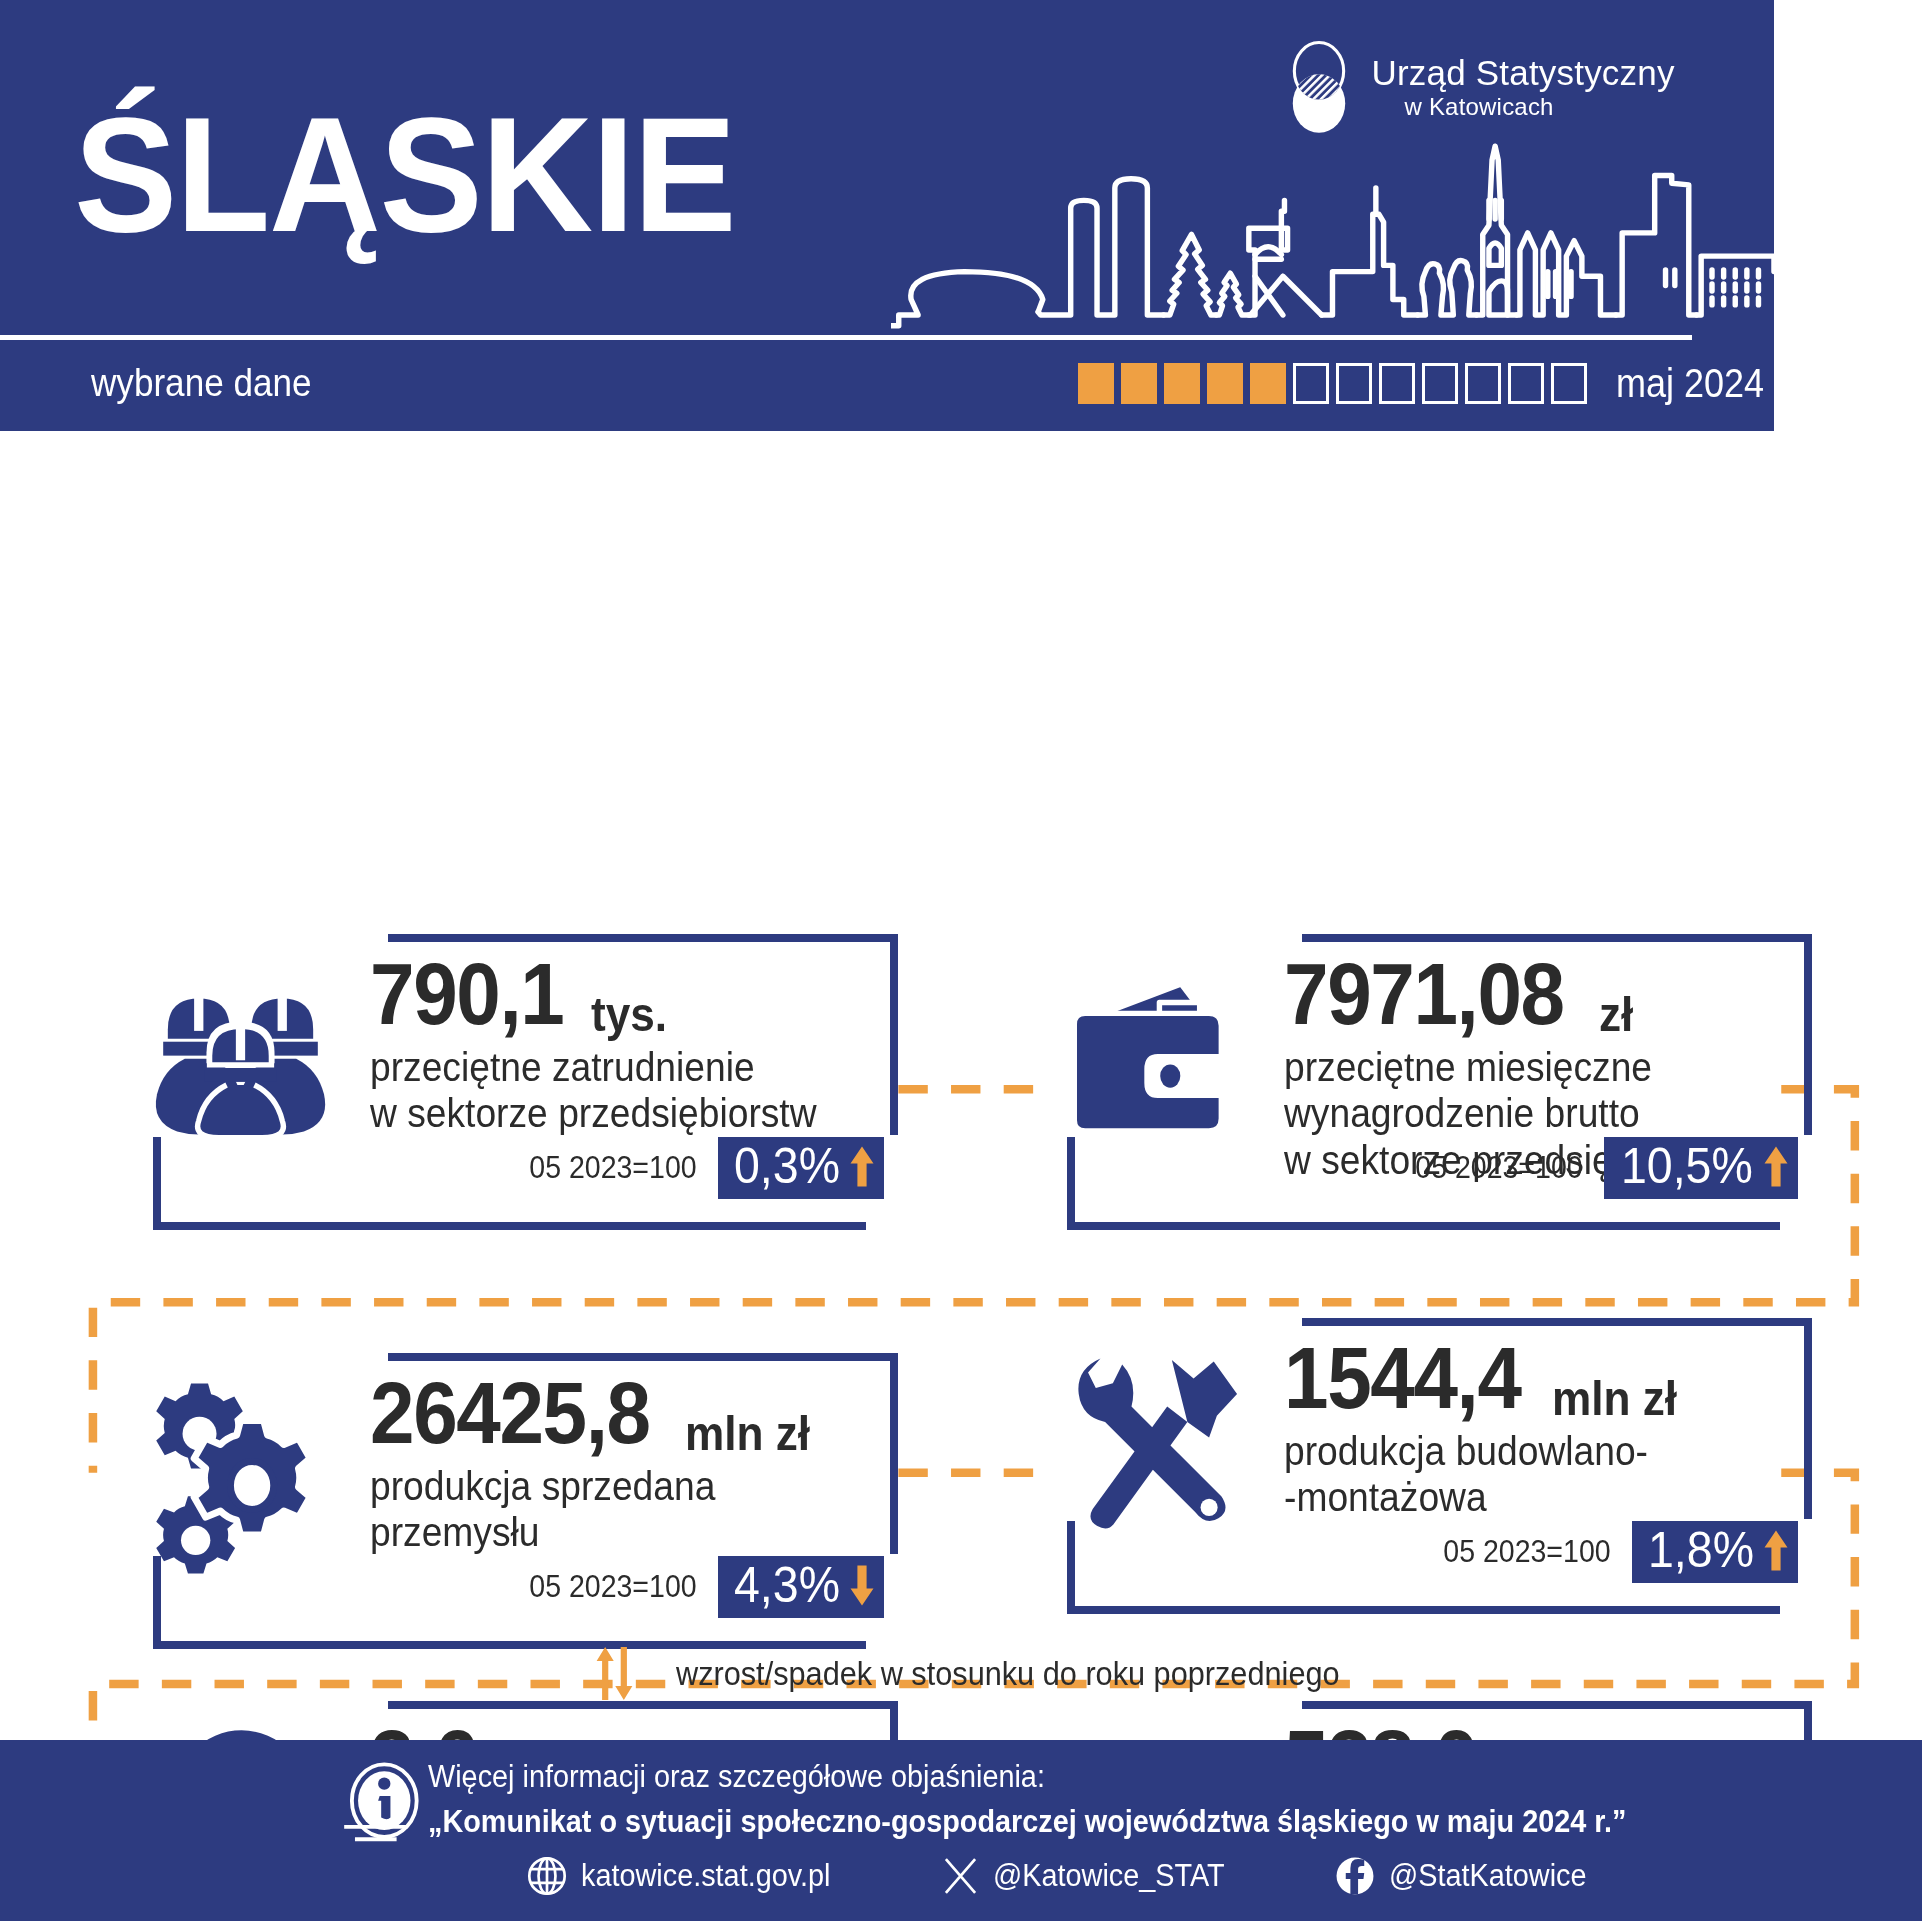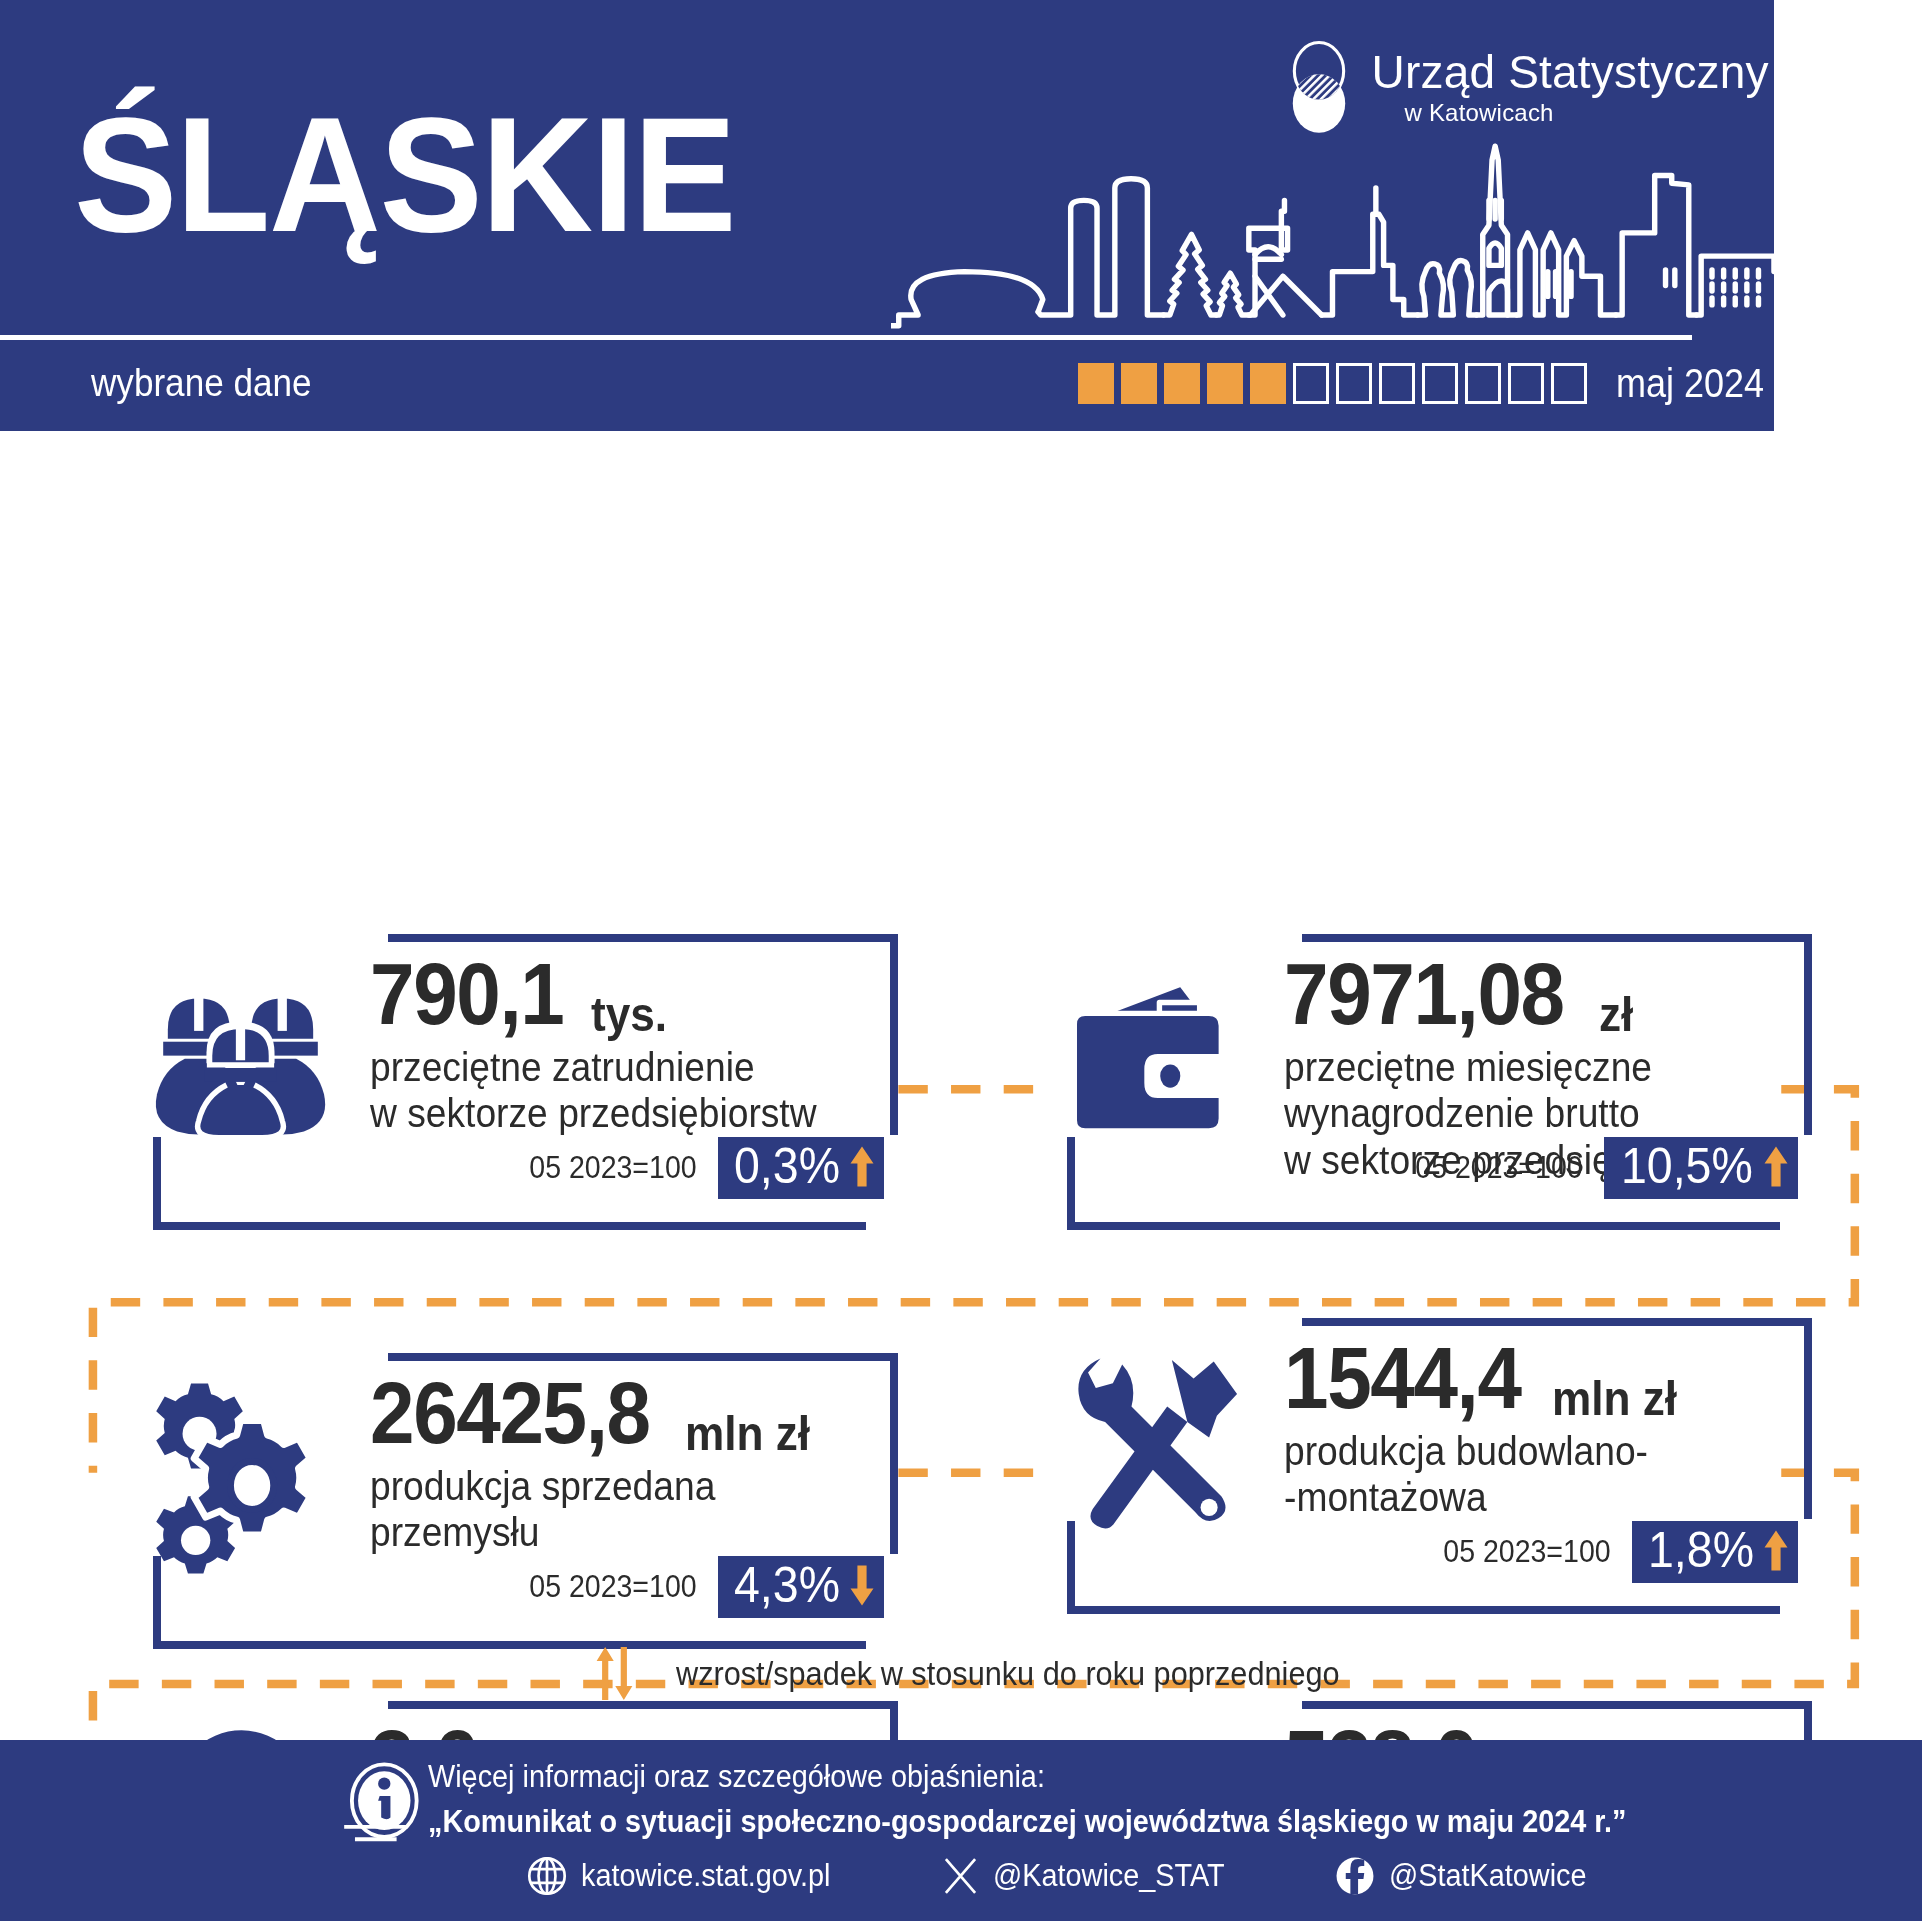--- a/index.html
+++ b/index.html
@@ -49,21 +49,21 @@
 
   
   .logo-wrap {
     position: absolute;
     left: 1282px; top: 37px;
     display: flex;
     align-items: center;
     gap: 15.5px;
   }
   .logo-text { color: #fff; line-height: 1.18; }
-  .logo-line1 { font-size: 46px; font-weight: 400; letter-spacing: 0.2px; }
+  .logo-line1 { font-size: 35px; font-weight: 400; letter-spacing: 0.2px; }
   .logo-line2 { font-size: 24px; font-weight: 400; letter-spacing: 0.2px; margin-left: 33px; }
 
   
   .skyline { position: absolute; left: 891px; top: 132px; width: 1034px; height: 225px; }
 
   
   .monthbar {
     position: absolute;
     left: 1078px; top: 361px;
     display: flex;

